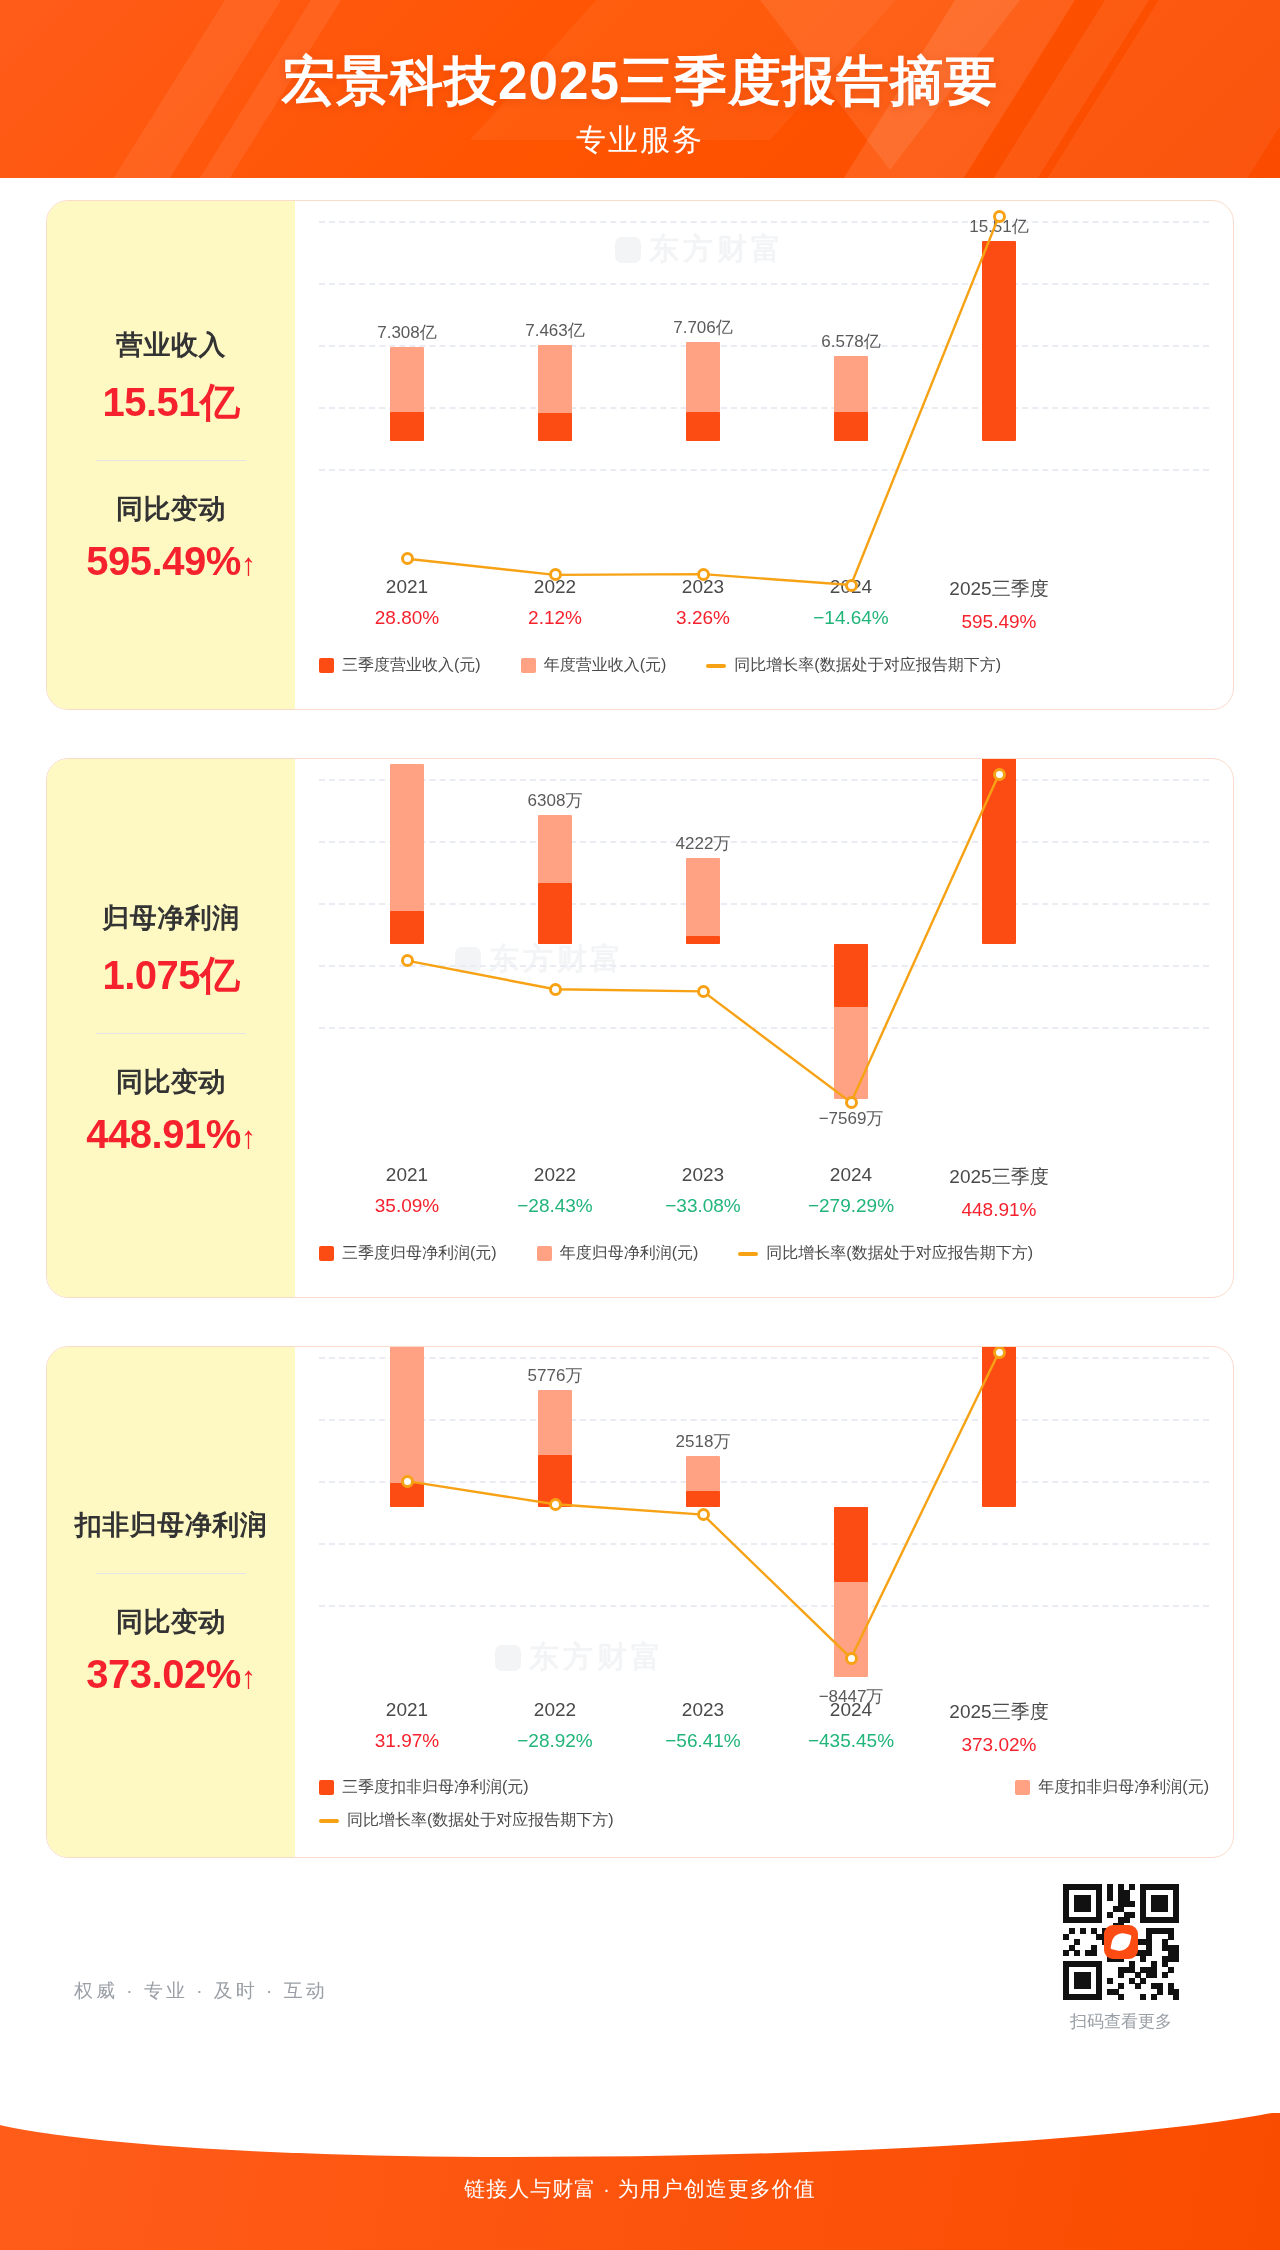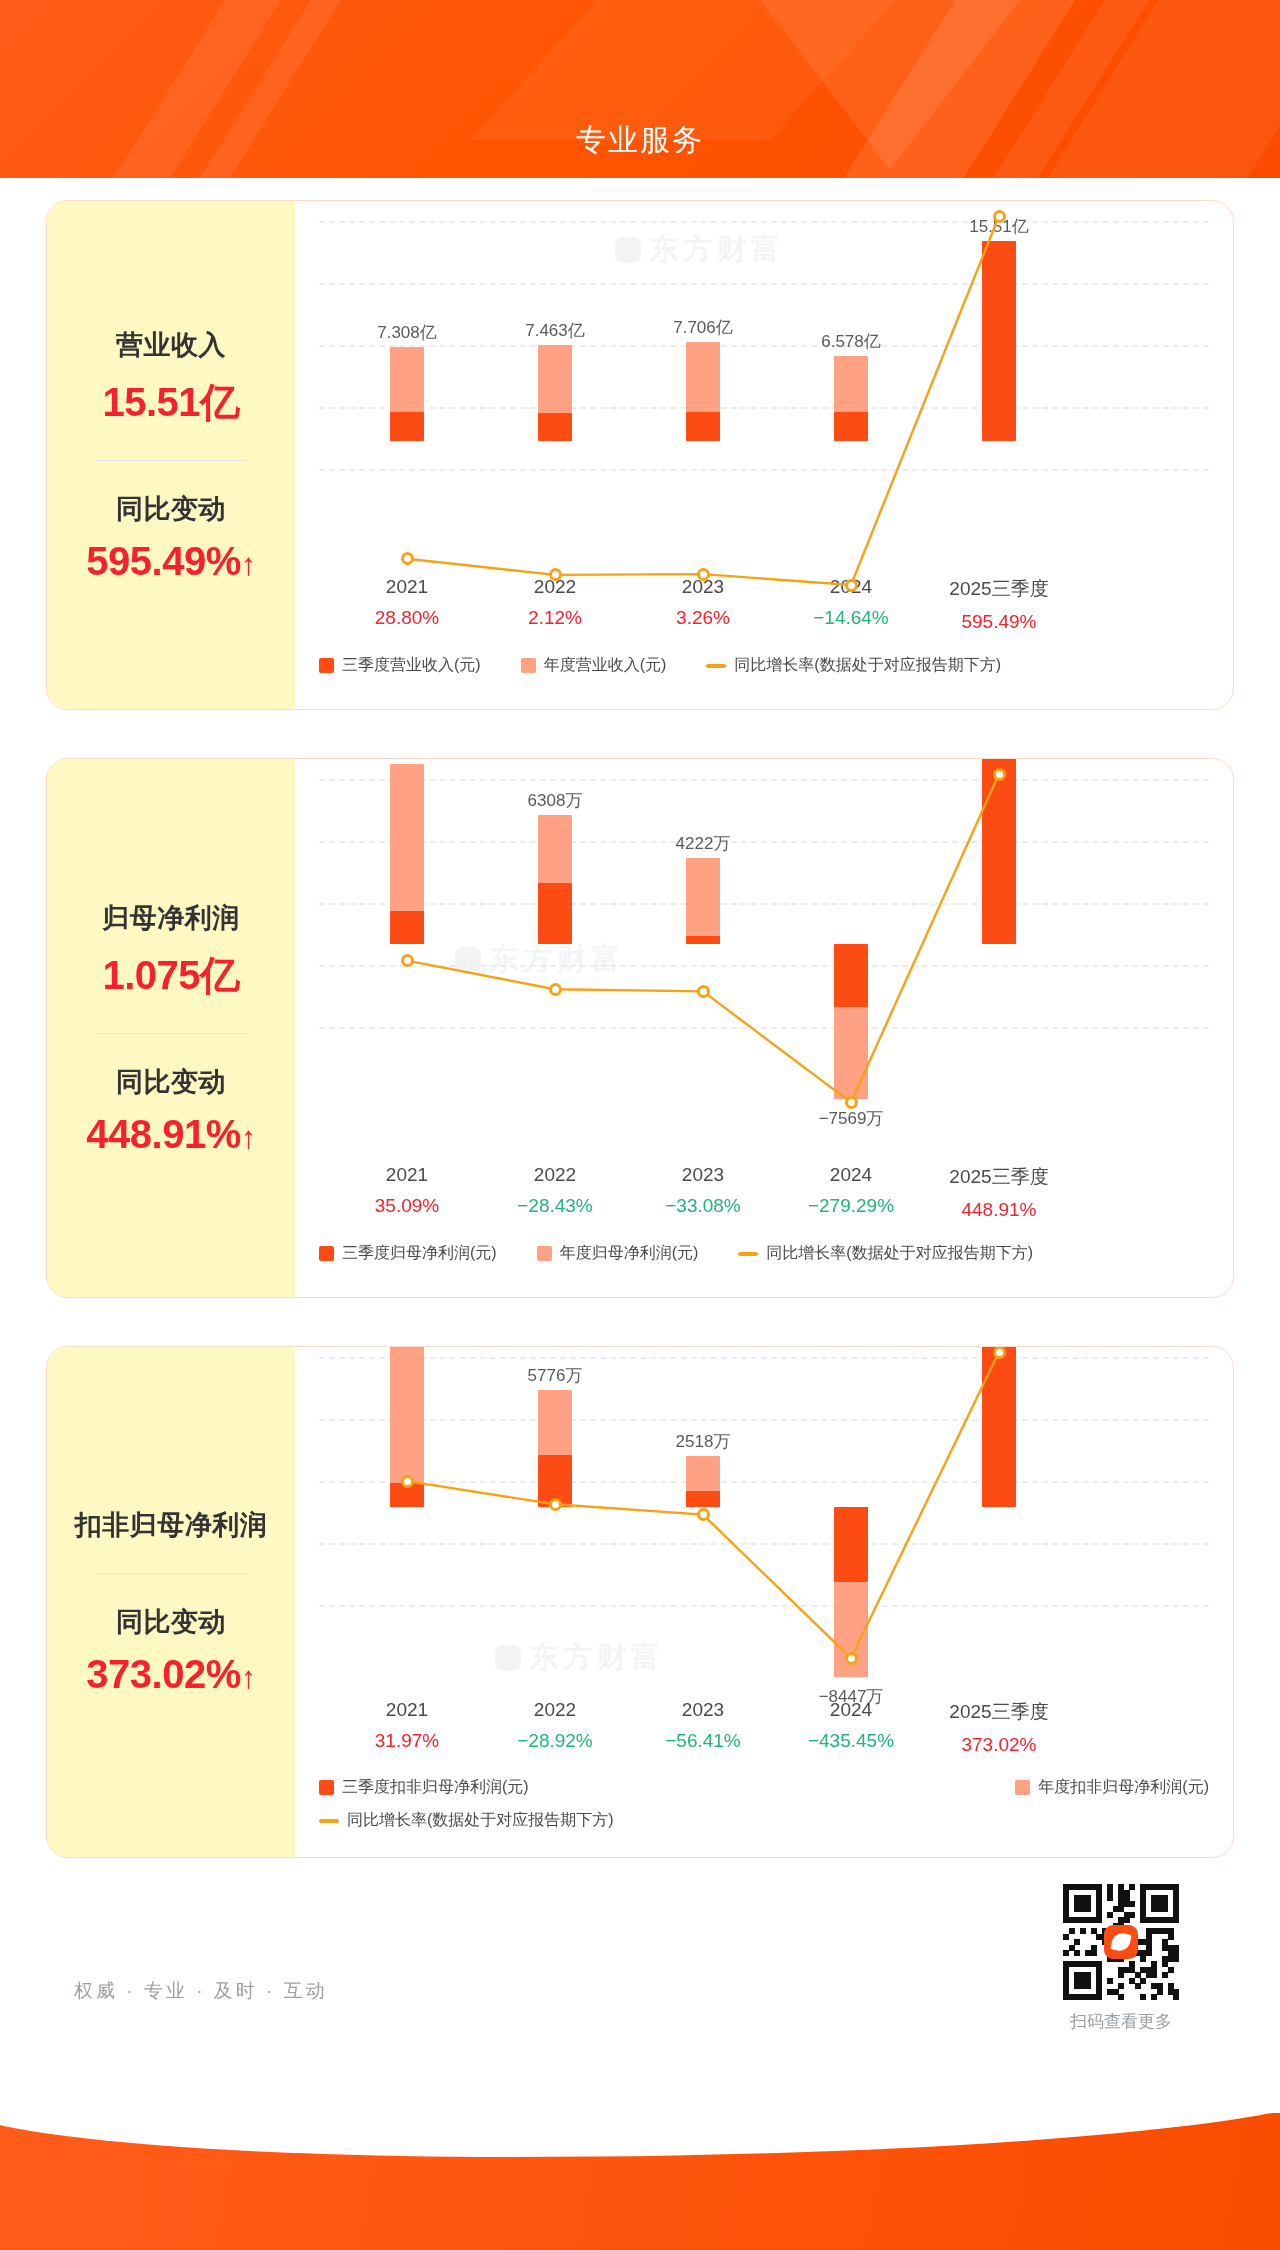--- a/index.html
+++ b/index.html
@@ -165,20 +165,21 @@
 <body>
 
 <div class="header">
   <div class="hdr-stripe s1"></div>
   <div class="hdr-stripe s2"></div>
   <div class="hdr-stripe s6"></div>
   <div class="hdr-tri"></div>
   <div class="hdr-stripe s3"></div>
   <div class="hdr-stripe s4"></div>
   <div class="hdr-stripe s5"></div>
+  <div class="title">宏景科技2025三季度报告摘要</div>
   <div class="subtitle">专业服务</div>
   <div class="hdr-corner"></div>
 </div>
 
 <div class="sheet">
 
   <div class="card" id="card-0">
       <div class="kpi">
         <div class="kpi-block">
           <div class="kpi-name">营业收入</div>
@@ -663,13 +664,14 @@
           <div class="qr-cell" style="left: 110.476px; top: 110.476px; width: 6.02381px; height: 6.02381px;"></div>
         </div>
       <div class="qr-cap">扫码查看更多</div>
     </div>
   </div>
 </div>
 
 <div class="bottom">
   <div class="bottom-gold"></div>
   <div class="bottom-curve"></div>
+  <div class="bottom-txt">链接人与财富 · 为用户创造更多价值</div>
 </div>
 
 </body></html>

